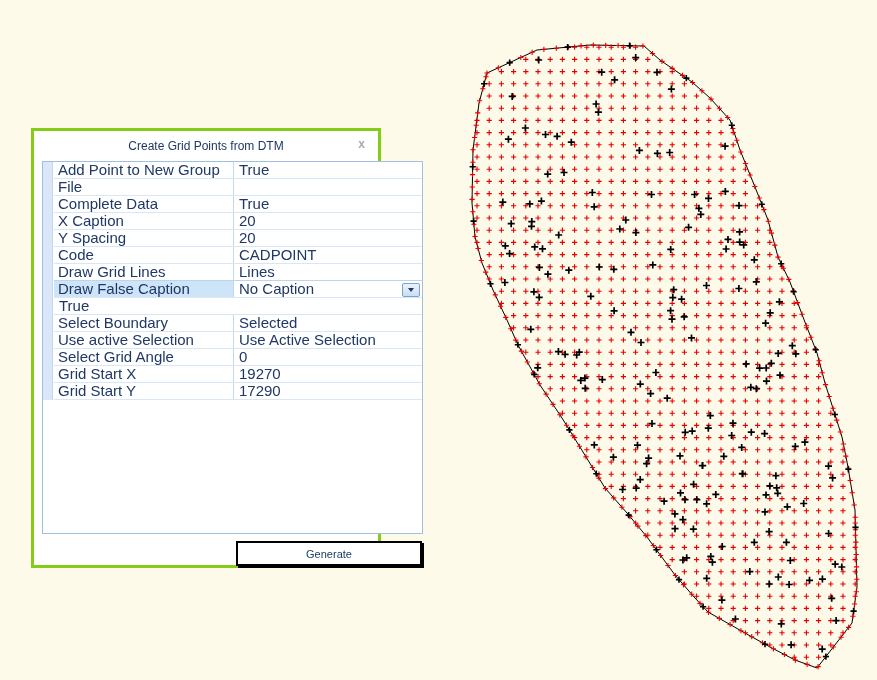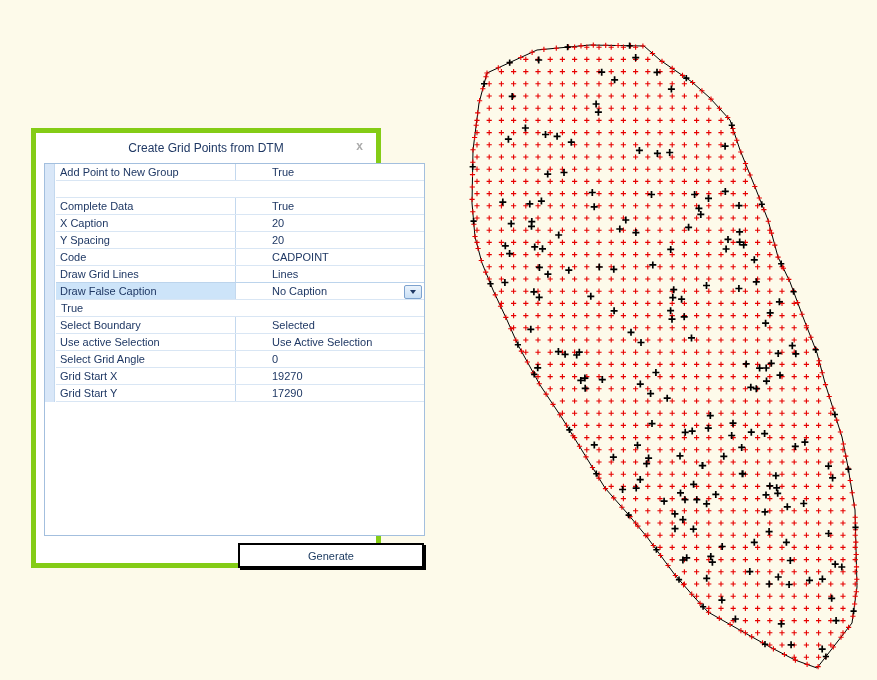--- a/index.html
+++ b/index.html
@@ -8,21 +8,21 @@
     position: relative;
     background: #FDFAEA;
     font-family: "Liberation Sans", sans-serif;
   }
   #cad-canvas { position: absolute; left: 0; top: 0; z-index: 0; }
 
   .dialog {
     position: absolute; left: 31px; top: 128px;
     width: 350px; height: 440px;
     background: #ffffff;
-    border: 5px solid #84cc16;
+    border: 3px solid #84cc16;
     z-index: 2;
   }
   .dialog-title {
     position: absolute; left: 0; top: 8px; width: 100%;
     text-align: center; font-size: 12px; color: #1F3864;
   }
   .dialog-close {
     position: absolute; top: 7px; right: 13px;
     color: #ABABAB; font-size: 12px; font-weight: bold;
     line-height: 12px; cursor: pointer;
@@ -37,23 +37,22 @@
     position: absolute; left: 0; top: 0;
     width: 10px; height: 238px;
     background: #D9E7F8;
     border-right: 1px solid #C3D8EE;
   }
   .pgrid-rows { position: absolute; left: 11px; top: 0; right: 0; }
   .prow {
     position: relative; display: flex;
     height: 17px; line-height: 16px;
     border-bottom: 1px solid #D9E6F4;
-    font-size: 11px; color: #1F3864;
+    font-size: 15px; color: #1F3864;
     background: #ffffff;
-    gap: 31px;
   }
   .prow .plabel {
     width: 180px; padding-left: 4px;
     border-right: 1px solid #C3D8EE;
     white-space: nowrap; overflow: hidden;
   }
   .prow .pvalue { flex: 1; padding-left: 5px; white-space: nowrap; }
   .prow.sel .plabel { background: #CDE4F9; }
   .prow.sel { border-top: 1px solid #BCD4EC; height: 18px; margin-top: -1px; }
   .dropdown-btn {
@@ -96,20 +95,21 @@
   <div class="dialog-close">x</div>
 
   <div class="pgrid">
     <div class="pgrid-gutter"></div>
     <div class="pgrid-rows">
         <div class="prow">
           <div class="plabel">Add Point to New Group</div>
           <div class="pvalue">True</div>
         </div>
         <div class="prow">
+          <div class="plabel">File</div>
           <div class="pvalue"></div>
         </div>
         <div class="prow">
           <div class="plabel">Complete Data</div>
           <div class="pvalue">True</div>
         </div>
         <div class="prow">
           <div class="plabel">X Caption</div>
           <div class="pvalue">20</div>
         </div>

